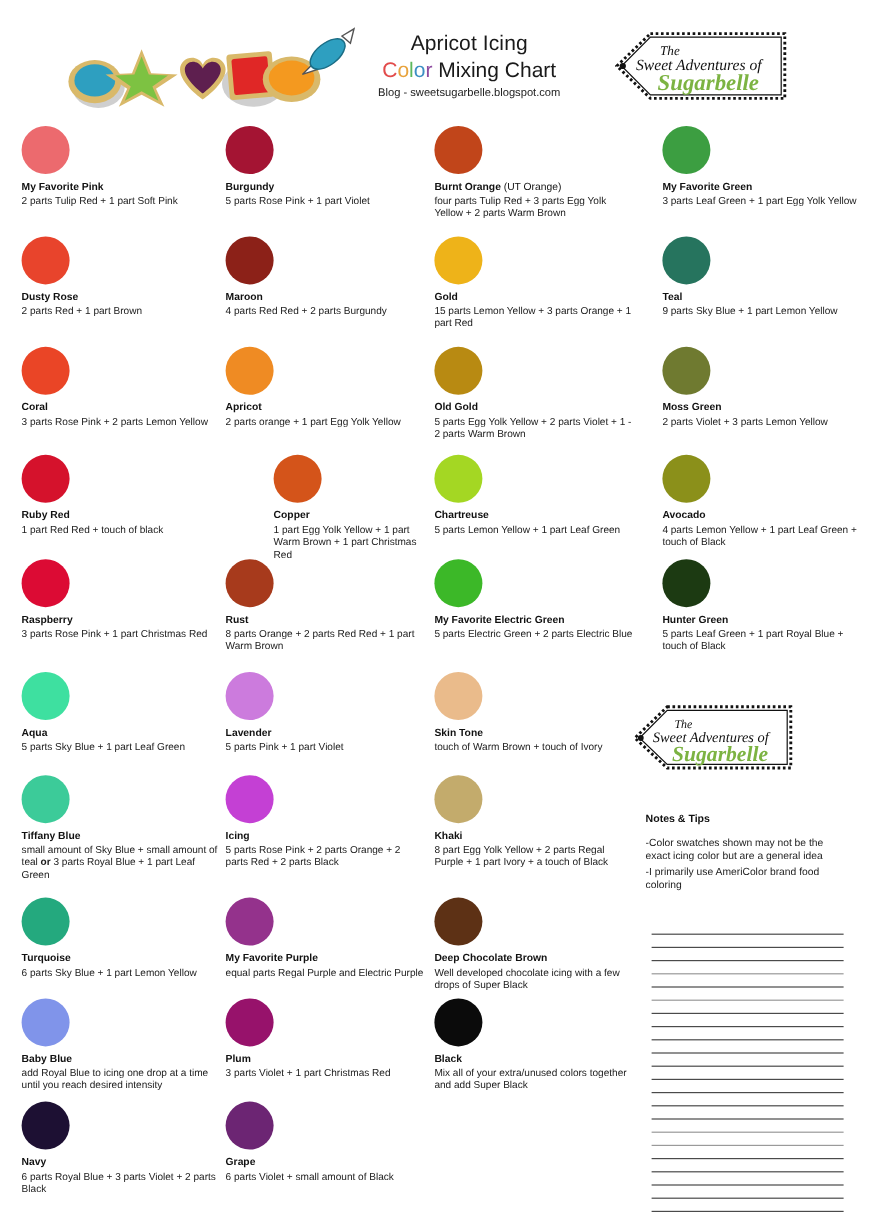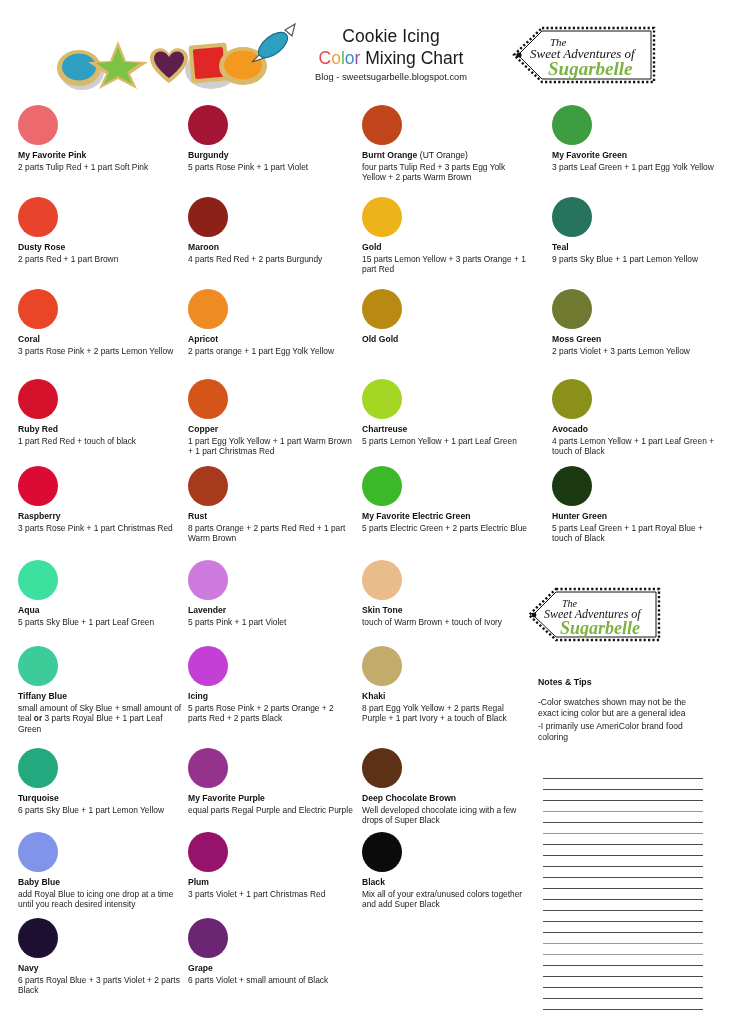--- a/index.html
+++ b/index.html
@@ -154,21 +154,21 @@
       </svg>
     </div>
 
     <svg style="position:absolute;left:240px;top:22px;" width="58" height="48" viewBox="0 0 58 48" xmlns="http://www.w3.org/2000/svg">
       <path d="M12,40 L20,32 L24,36 Z" fill="#ffffff" stroke="#555" stroke-width="1.2"></path>
       <ellipse cx="33" cy="23" rx="17" ry="9" transform="rotate(-38 33 23)" fill="#2e9fc0" stroke="#1b6d85" stroke-width="1.2"></ellipse>
       <path d="M45,8 L55,2 L52,14 Z" fill="#ffffff" stroke="#555" stroke-width="1.2"></path>
     </svg>
 
     <div id="title-block">
-      <div class="title-line1">Cookie Icing</div>
+      <div class="title-line1">Apricot Icing</div>
       <div class="title-line2"><span id="color-word"><span class="ch" style="color: rgb(226, 75, 75);">C</span><span class="ch" style="color: rgb(232, 163, 61);">o</span><span class="ch" style="color: rgb(92, 184, 92);">l</span><span class="ch" style="color: rgb(61, 143, 196);">o</span><span class="ch" style="color: rgb(142, 75, 160);">r</span></span><span id="rest-word"> Mixing Chart</span></div>
       <div class="title-blog">Blog - sweetsugarbelle.blogspot.com</div>
     </div>
 
     <div class="tag-logo" id="tag-logo-top">
       <svg viewBox="0 0 152 62" width="152" height="62" xmlns="http://www.w3.org/2000/svg">
         <path d="M34,4 L146,4 L146,58 L34,58 L6,31 Z" fill="#ffffff" stroke="#111" stroke-width="2.4" stroke-dasharray="2.2 2.2"></path>
         <path d="M34,7 L143,7 L143,55 L34,55 L10,31 Z" fill="none" stroke="#111" stroke-width="1"></path>
         <circle cx="11" cy="31" r="2.6" fill="#111"></circle>
         <text x="42" y="22" font-family="'Liberation Serif',serif" font-size="11" font-style="italic" fill="#111">The</text>
@@ -239,21 +239,21 @@
       <div class="swatch-cell" style="top: 197px;">
         <span class="swatch-dot" style="background: rgb(140, 33, 24);"></span>
         <div class="swatch-name">Maroon</div>
         <div class="swatch-recipe">4 parts Red Red + 2 parts Burgundy</div>
       </div>
       <div class="swatch-cell" style="top: 289px;">
         <span class="swatch-dot" style="background: rgb(239, 139, 35);"></span>
         <div class="swatch-name">Apricot</div>
         <div class="swatch-recipe">2 parts orange + 1 part Egg Yolk Yellow</div>
       </div>
-      <div class="swatch-cell" style="top: 379px;">
+      <div class="swatch-cell" style="top: 379px; margin-left: 40px;">
         <span class="swatch-dot" style="background: rgb(212, 84, 26);"></span>
         <div class="swatch-name">Copper</div>
         <div class="swatch-recipe">1 part Egg Yolk Yellow + 1 part Warm Brown + 1 part Christmas Red</div>
       </div>
       <div class="swatch-cell" style="top: 466px;">
         <span class="swatch-dot" style="background: rgb(167, 58, 28);"></span>
         <div class="swatch-name">Rust</div>
         <div class="swatch-recipe">8 parts Orange + 2 parts Red Red + 1 part Warm Brown</div>
       </div>
       <div class="swatch-cell" style="top: 560px;">
@@ -289,20 +289,21 @@
         <div class="swatch-recipe">four parts Tulip Red + 3 parts Egg Yolk Yellow + 2 parts Warm Brown</div>
       </div>
       <div class="swatch-cell" style="top: 197px;">
         <span class="swatch-dot" style="background: rgb(238, 179, 25);"></span>
         <div class="swatch-name">Gold</div>
         <div class="swatch-recipe">15 parts Lemon Yellow + 3 parts Orange + 1 part Red</div>
       </div>
       <div class="swatch-cell" style="top: 289px;">
         <span class="swatch-dot" style="background: rgb(184, 138, 18);"></span>
         <div class="swatch-name">Old Gold</div>
+        <div class="swatch-recipe">5 parts Egg Yolk Yellow + 2 parts Violet + 1 - 2 parts Warm Brown</div>
       </div>
       <div class="swatch-cell" style="top: 379px;">
         <span class="swatch-dot" style="background: rgb(164, 215, 35);"></span>
         <div class="swatch-name">Chartreuse</div>
         <div class="swatch-recipe">5 parts Lemon Yellow + 1 part Leaf Green</div>
       </div>
       <div class="swatch-cell" style="top: 466px;">
         <span class="swatch-dot" style="background: rgb(60, 184, 40);"></span>
         <div class="swatch-name">My Favorite Electric Green</div>
         <div class="swatch-recipe">5 parts Electric Green + 2 parts Electric Blue</div>

